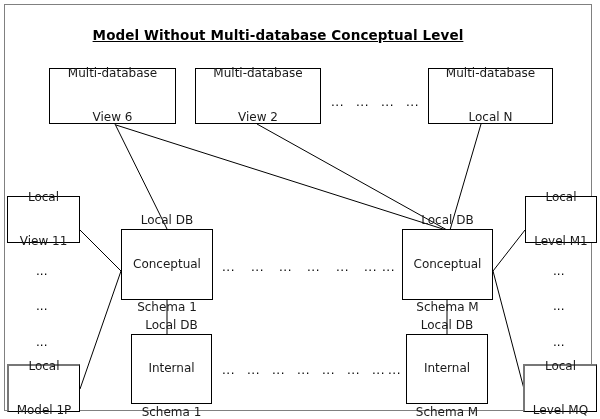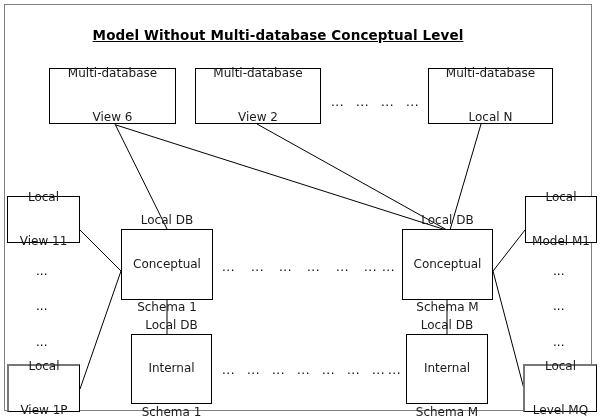--- a/index.html
+++ b/index.html
@@ -130,21 +130,21 @@
     <span class="ln">Local</span>
     <span class="ln">View 11</span>
   </div>
 
   <div class="vdots" style="left:36px;top:265px;">...</div>
   <div class="vdots" style="left:36px;top:300px;">...</div>
   <div class="vdots" style="left:36px;top:336px;">...</div>
 
   <div class="box shadow" style="left:7px;top:364px;width:73px;height:48px;">
     <span class="ln">Local</span>
-    <span class="ln">View 1P</span>
+    <span class="ln">Model 1P</span>
   </div>
 
   <div class="box" style="left:121px;top:229px;width:92px;height:71px;">
     <span class="ln">Local DB</span>
     <span class="ln">Conceptual</span>
     <span class="ln">Schema 1</span>
   </div>
 
   <div class="dots" style="left:222px;top:261px;">...</div>
   <div class="dots" style="left:251px;top:261px;">...</div>
@@ -155,21 +155,21 @@
   <div class="dots" style="left:382px;top:261px;">...</div>
 
   <div class="box" style="left:402px;top:229px;width:91px;height:71px;">
     <span class="ln">Local DB</span>
     <span class="ln">Conceptual</span>
     <span class="ln">Schema M</span>
   </div>
 
   <div class="box" style="left:525px;top:196px;width:72px;height:47px;">
     <span class="ln">Local</span>
-    <span class="ln">Model M1</span>
+    <span class="ln">Level M1</span>
   </div>
 
   <div class="vdots" style="left:553px;top:265px;">...</div>
   <div class="vdots" style="left:553px;top:300px;">...</div>
   <div class="vdots" style="left:553px;top:336px;">...</div>
 
   <div class="box shadow" style="left:523px;top:364px;width:74px;height:48px;">
     <span class="ln">Local</span>
     <span class="ln">Level MQ</span>
   </div>

